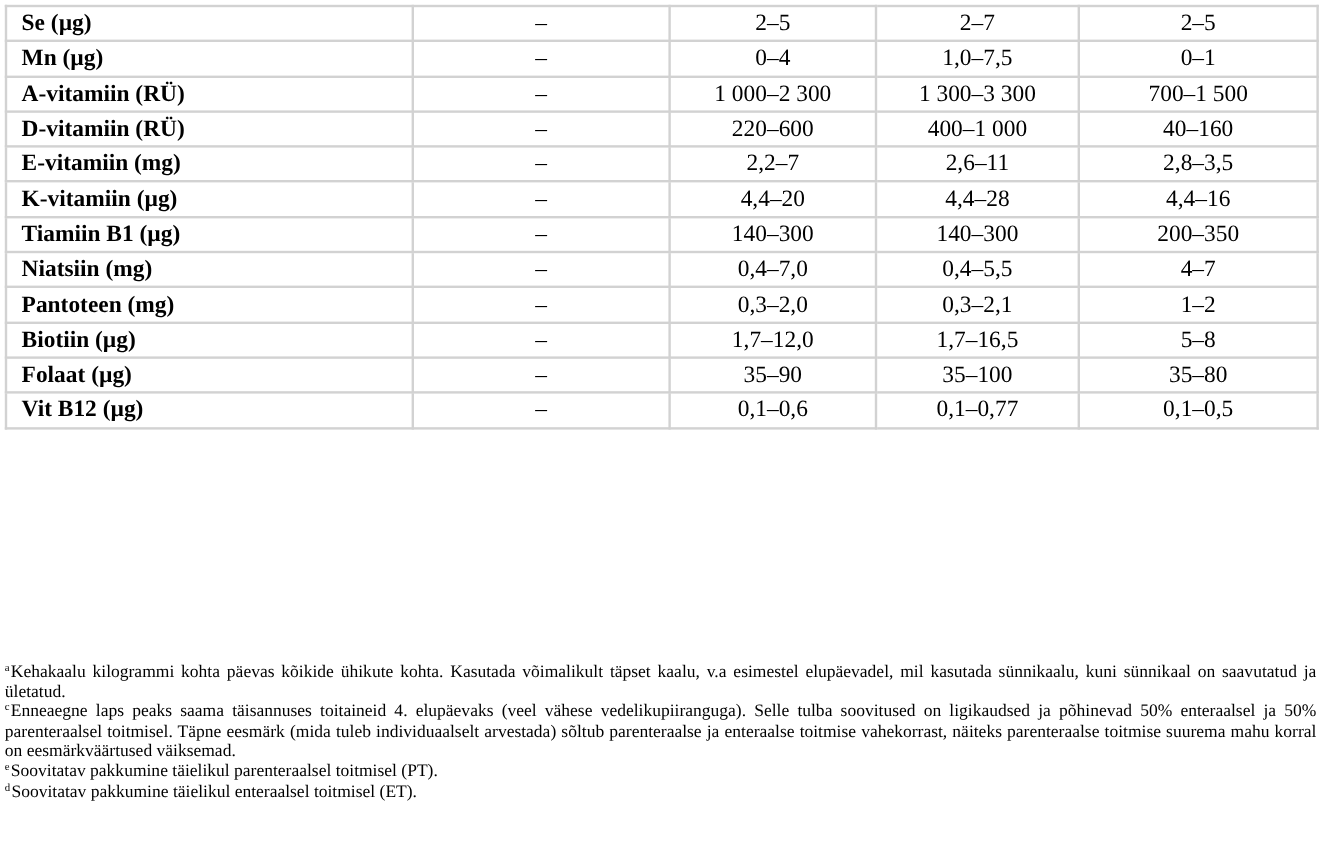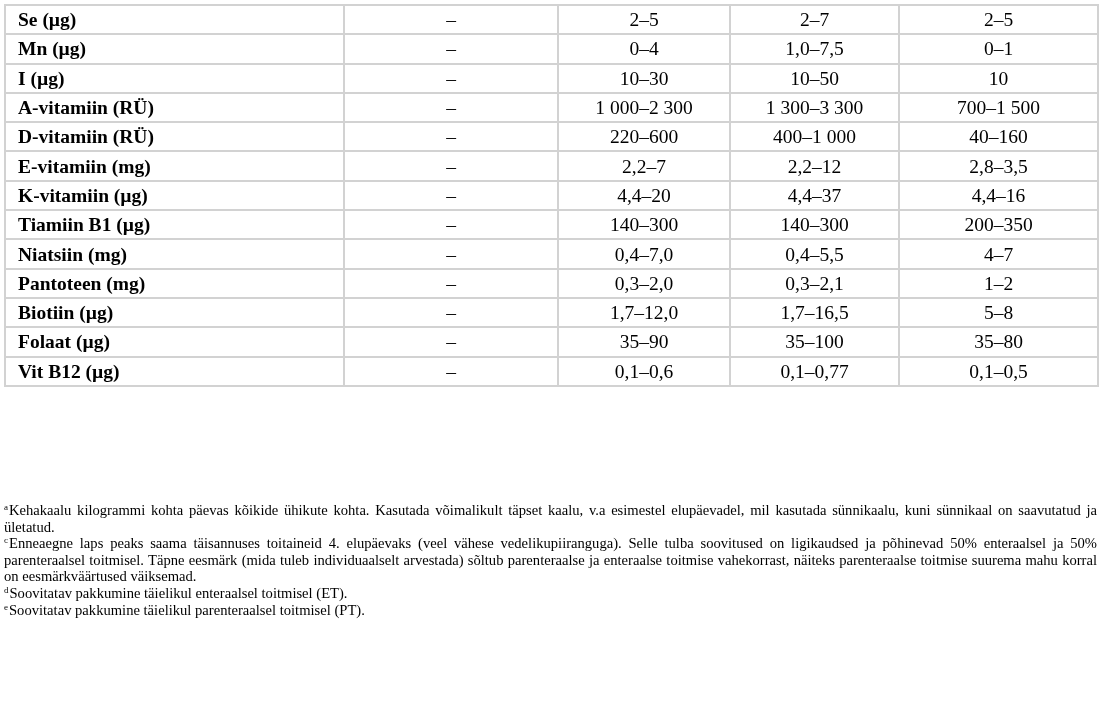--- a/index.html
+++ b/index.html
@@ -28,21 +28,21 @@
   table.nutrients td.name { font-weight: bold; }
   table.nutrients td.val { text-align: center; padding-left: 0; }
   col.c0 { width: 339px; }
   col.c1 { width: 214px; }
   col.c2 { width: 172px; }
   col.c3 { width: 169px; }
   col.c4 { width: 199px; }
 
   .footnotes {
     position: absolute;
-    left: 4px; top: 502px;
+    left: 4px; top: 552px;
     width: 1093px;
     font-size: 14.6px;
     line-height: 16.6px;
   }
   .fn { margin: 0; text-align: justify; }
   .fn sup { font-size: 9px; vertical-align: 5px; line-height: 0; margin-right: 1px; }
   .fn.last-line-left { text-align-last: left; }
 </style>
 </head>
 <body>
@@ -64,52 +64,45 @@
         <td class="val">2–5</td>
       </tr>
       <tr>
         <td class="name">Mn (µg)</td>
         <td class="val">–</td>
         <td class="val">0–4</td>
         <td class="val">1,0–7,5</td>
         <td class="val">0–1</td>
       </tr>
       <tr>
-        <td class="name">I (µg)</td>
-        <td class="val">–</td>
-        <td class="val">10–30</td>
-        <td class="val">10–50</td>
-        <td class="val">10</td>
-      </tr>
-      <tr>
         <td class="name">A-vitamiin (RÜ)</td>
         <td class="val">–</td>
         <td class="val">1 000–2 300</td>
         <td class="val">1 300–3 300</td>
         <td class="val">700–1 500</td>
       </tr>
       <tr>
         <td class="name">D-vitamiin (RÜ)</td>
         <td class="val">–</td>
         <td class="val">220–600</td>
         <td class="val">400–1 000</td>
         <td class="val">40–160</td>
       </tr>
       <tr>
         <td class="name">E-vitamiin (mg)</td>
         <td class="val">–</td>
         <td class="val">2,2–7</td>
-        <td class="val">2,2–12</td>
+        <td class="val">2,6–11</td>
         <td class="val">2,8–3,5</td>
       </tr>
       <tr>
         <td class="name">K-vitamiin (µg)</td>
         <td class="val">–</td>
         <td class="val">4,4–20</td>
-        <td class="val">4,4–37</td>
+        <td class="val">4,4–28</td>
         <td class="val">4,4–16</td>
       </tr>
       <tr>
         <td class="name">Tiamiin B1 (µg)</td>
         <td class="val">–</td>
         <td class="val">140–300</td>
         <td class="val">140–300</td>
         <td class="val">200–350</td>
       </tr>
       <tr>
@@ -146,15 +139,15 @@
         <td class="val">0,1–0,6</td>
         <td class="val">0,1–0,77</td>
         <td class="val">0,1–0,5</td>
       </tr>
     </tbody>
 </table>
 
 <div class="footnotes" id="footnotes">
     <p class="fn last-line-left"><sup>a</sup><span>Kehakaalu kilogrammi kohta päevas kõikide ühikute kohta. Kasutada võimalikult täpset kaalu, v.a esimestel elupäevadel, mil kasutada sünnikaalu, kuni sünnikaal on saavutatud ja ületatud.</span></p>
     <p class="fn last-line-left"><sup>c</sup><span>Enneaegne laps peaks saama täisannuses toitaineid 4. elupäevaks (veel vähese vedelikupiiranguga). Selle tulba soovitused on ligikaudsed ja põhinevad 50% enteraalsel ja 50% parenteraalsel toitmisel. Täpne eesmärk (mida tuleb individuaalselt arvestada) sõltub parenteraalse ja enteraalse toitmise vahekorrast, näiteks parenteraalse toitmise suurema mahu korral on eesmärkväärtused väiksemad.</span></p>
+    <p class="fn last-line-left"><sup>e</sup><span>Soovitatav pakkumine täielikul parenteraalsel toitmisel (PT).</span></p>
     <p class="fn last-line-left"><sup>d</sup><span>Soovitatav pakkumine täielikul enteraalsel toitmisel (ET).</span></p>
-    <p class="fn last-line-left"><sup>e</sup><span>Soovitatav pakkumine täielikul parenteraalsel toitmisel (PT).</span></p>
   </div>
 
 </body></html>

